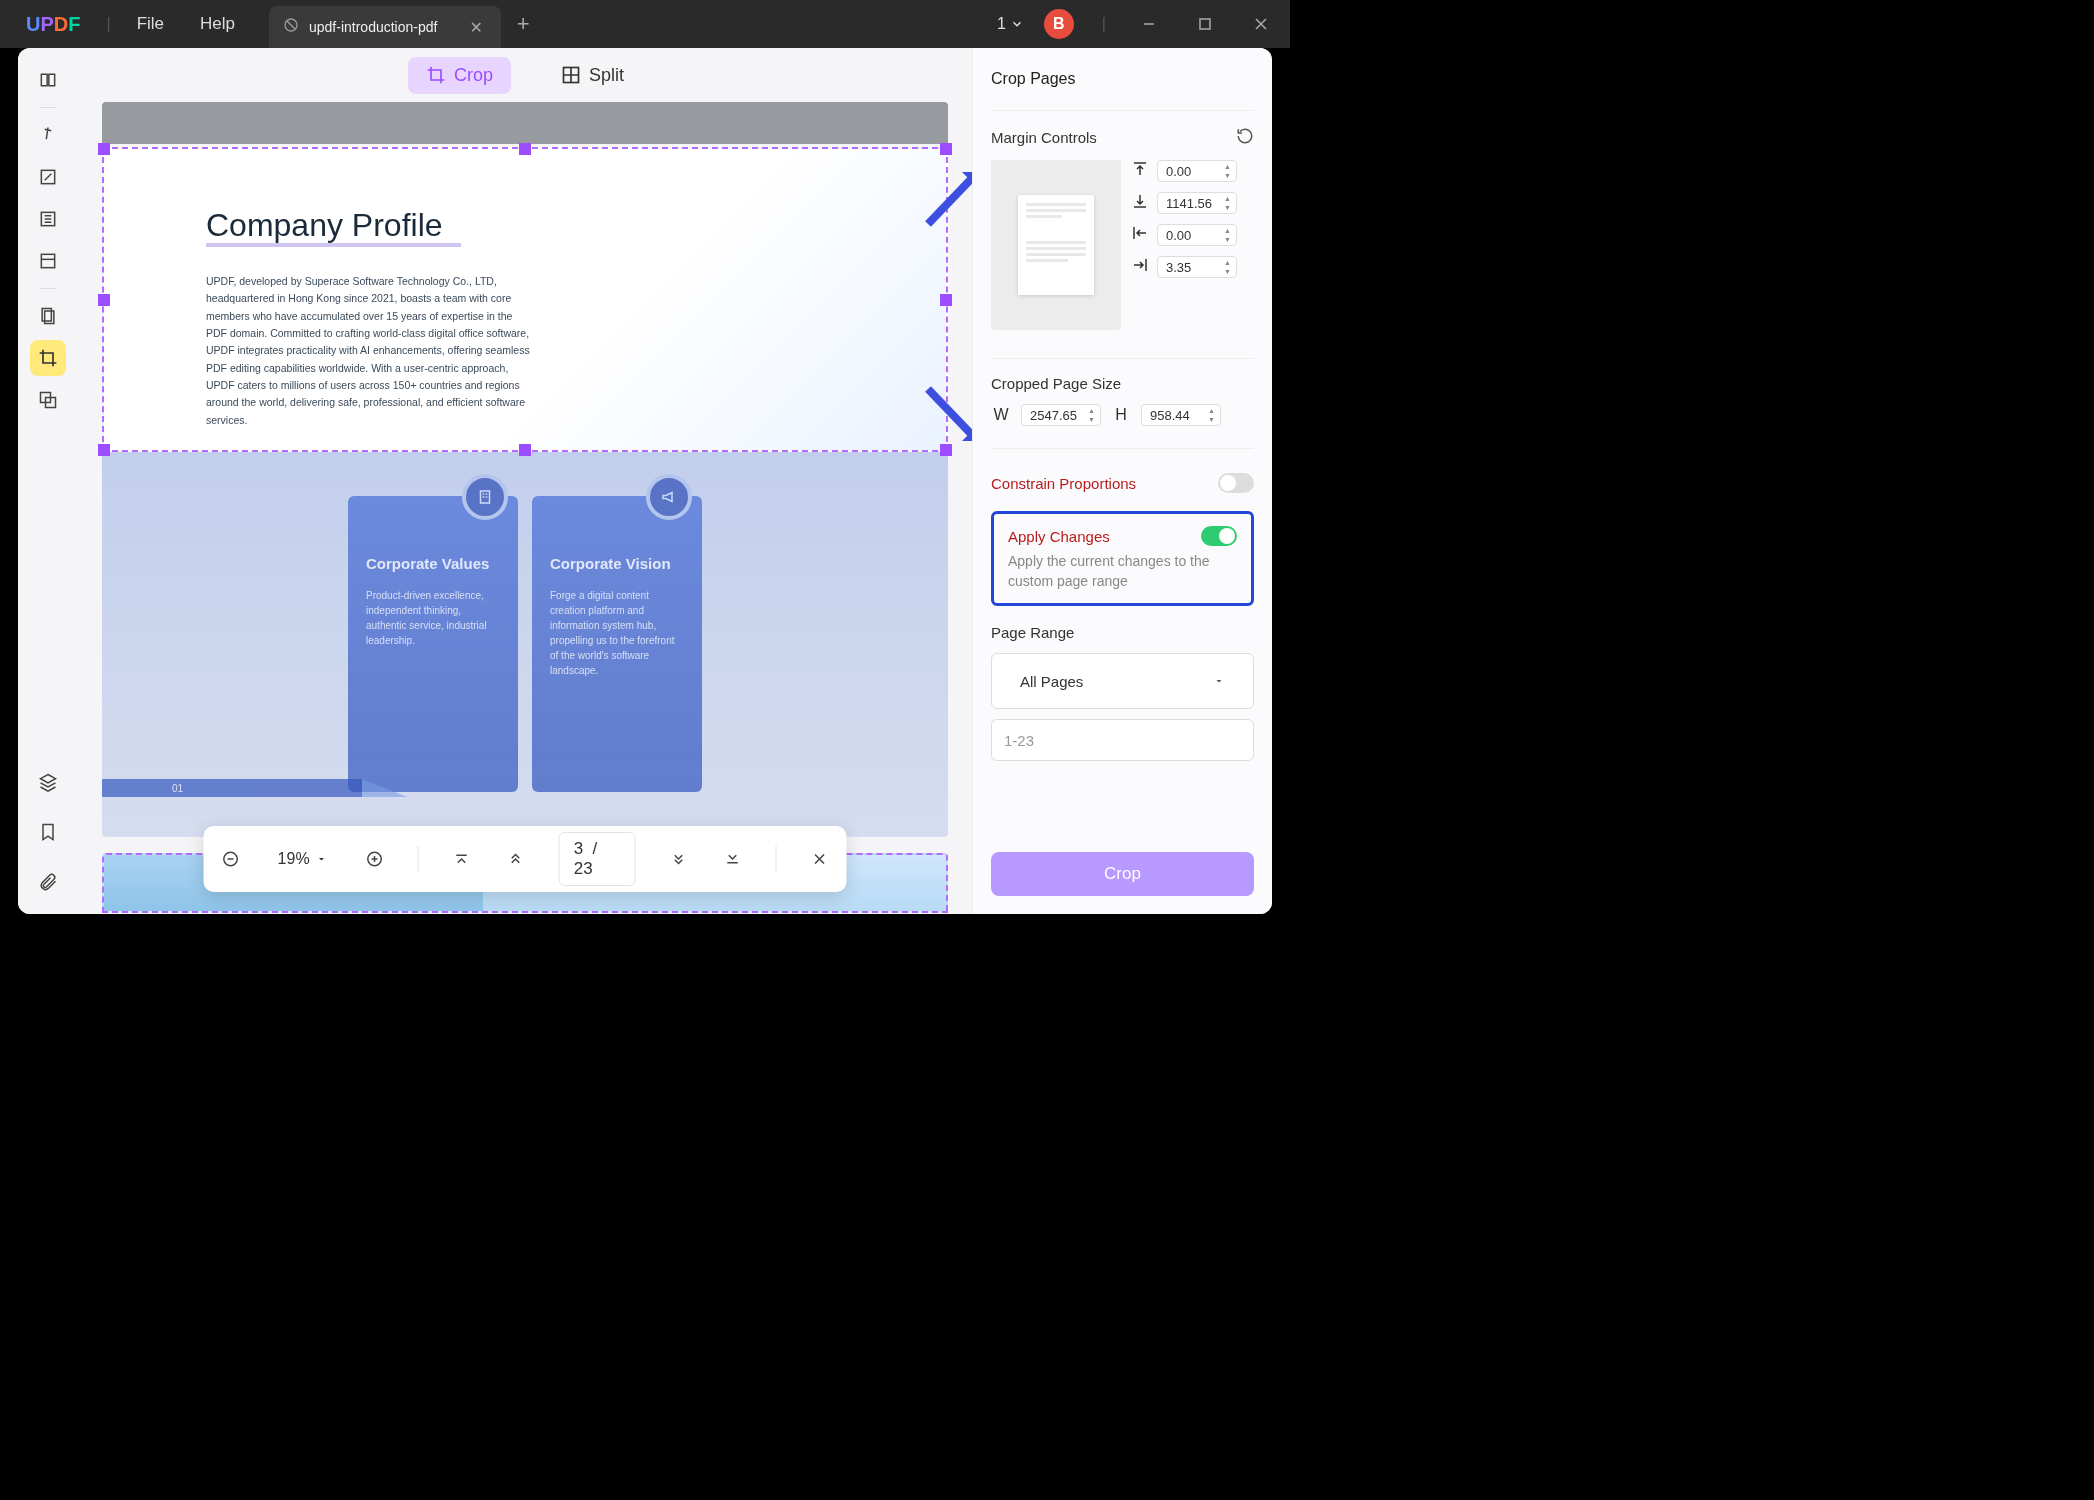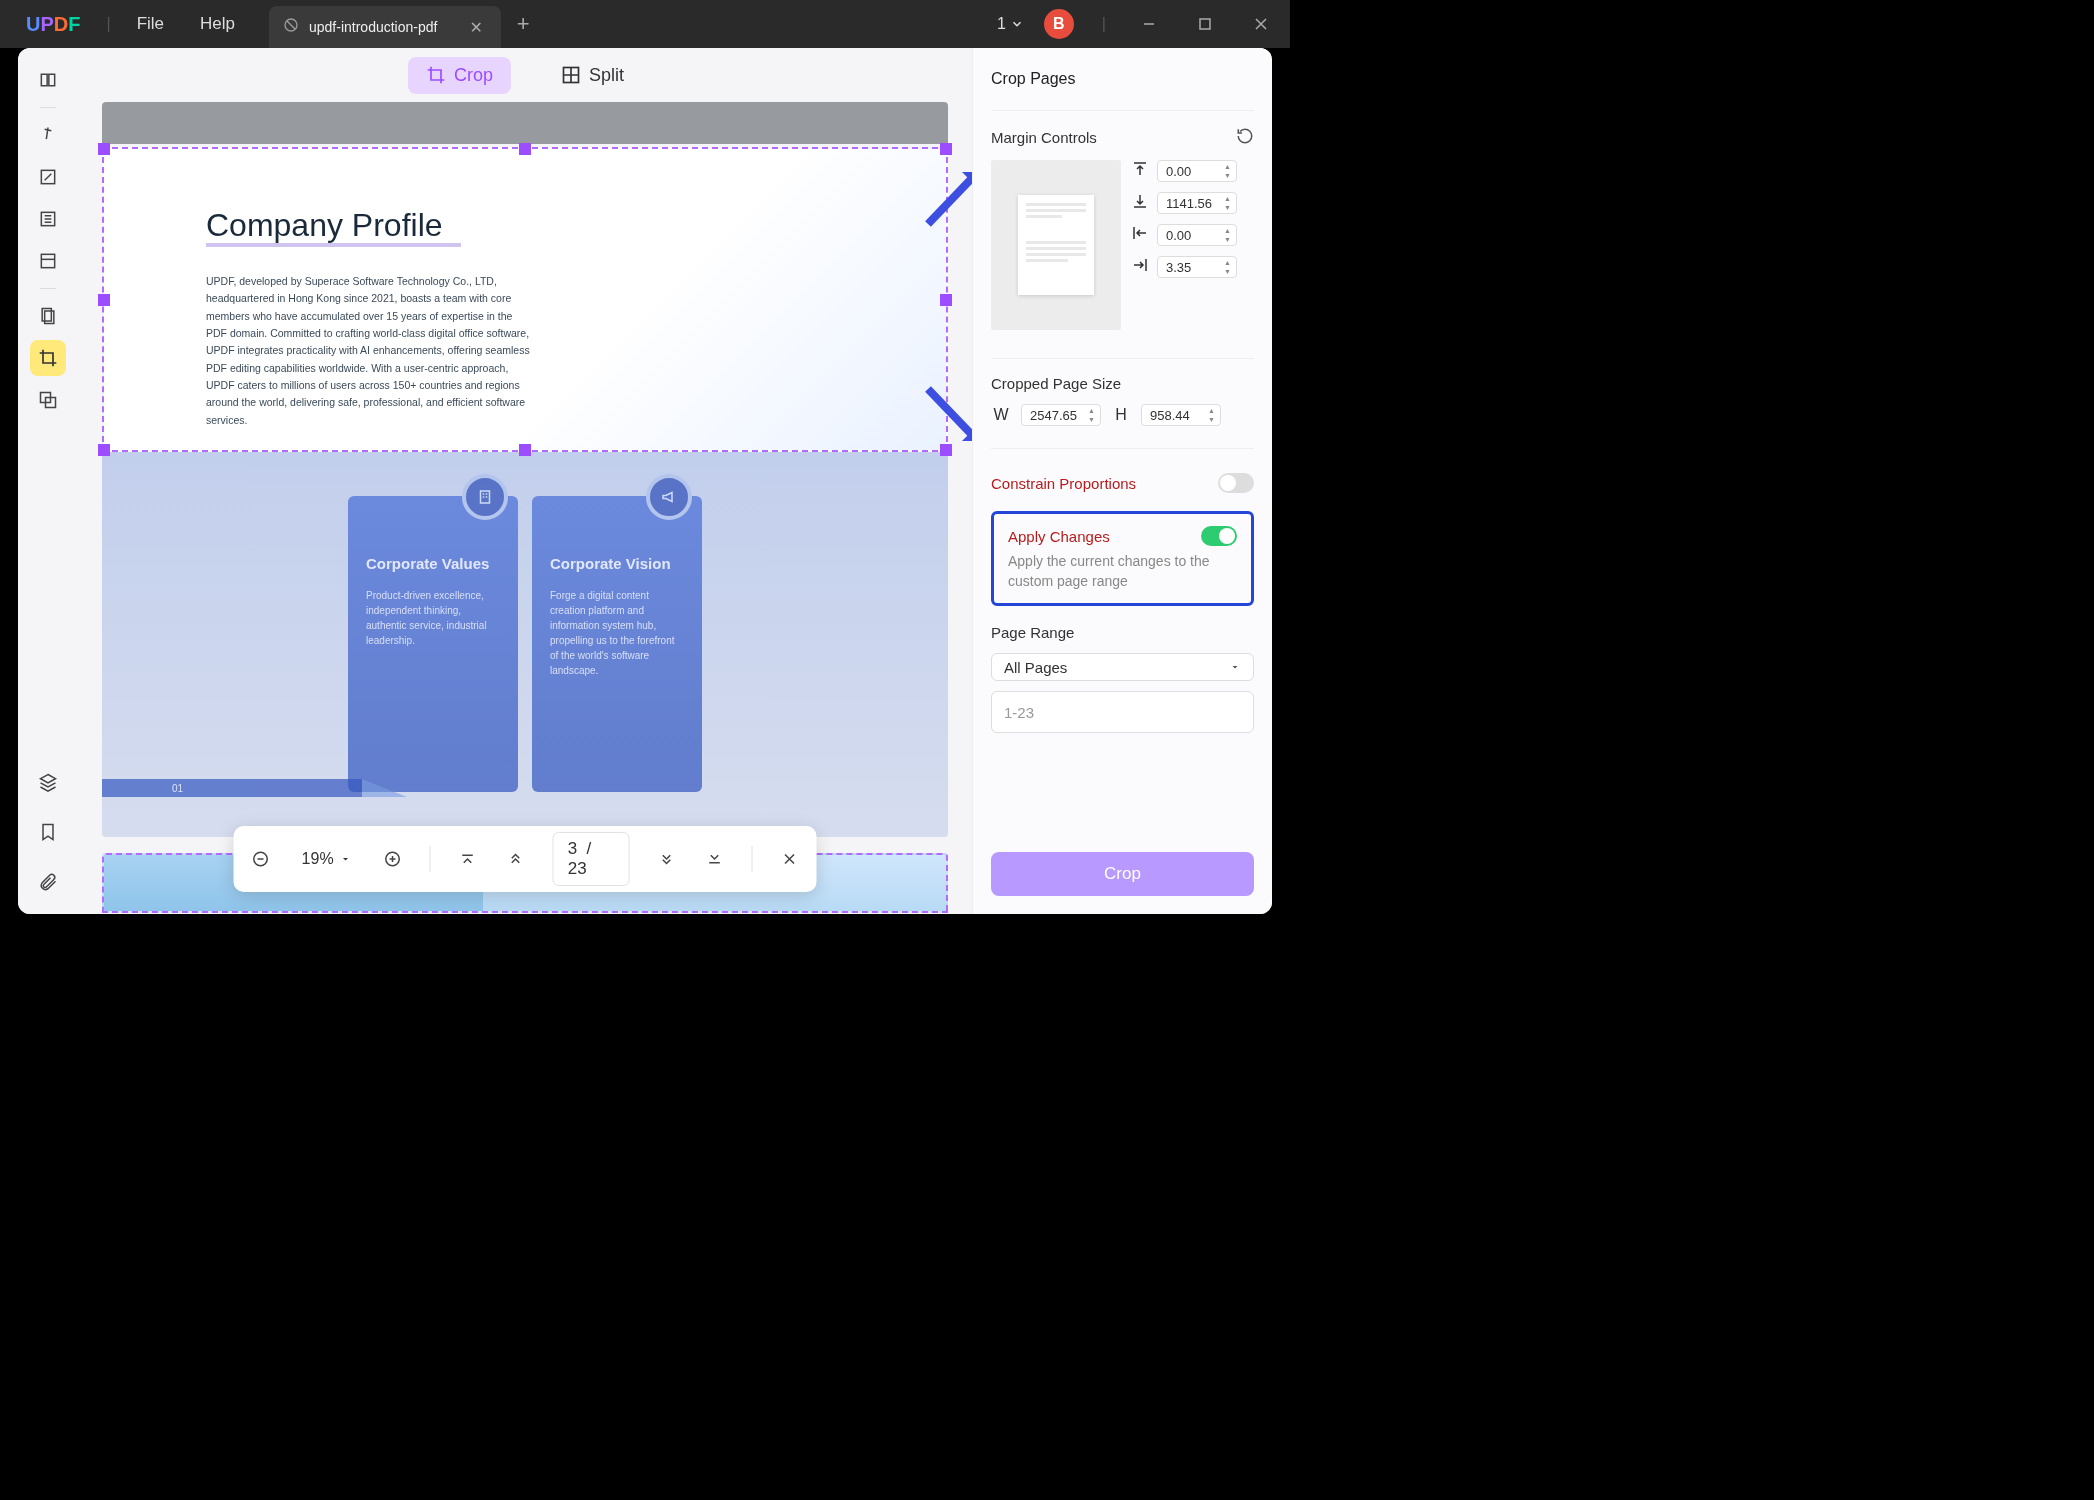--- a/index.html
+++ b/index.html
@@ -66,21 +66,21 @@
 .card-icon svg { width: 18px; height: 18px; stroke: #cfe0ff; fill: none; stroke-width: 2; }
 .card-title { font-size: 15px; font-weight: 600; margin-bottom: 14px; line-height: 1.3; }
 .card-body { font-size: 10px; line-height: 1.5; opacity: .9; }
 .footer-bar { position: absolute; bottom: 40px; left: 0; width: 260px; height: 18px; background: #3659c0; opacity: .7; display: flex; align-items: center; padding-left: 70px; color: #dce6ff; font-size: 10px; }
 .footer-tri { position: absolute; bottom: 40px; left: 260px; width: 0; height: 0; border-left: 45px solid rgba(120,155,225,.6); border-top: 18px solid transparent; }
 
 .page-next { position: relative; height: 60px; margin-top: 16px; background: linear-gradient(180deg, #cfe6fb 0%, #b8daf5 100%); border: 2px dashed #b56aff; border-radius: 4px 4px 0 0; }
 .page-next::after { content: ""; position: absolute; left: 0; top: 0; width: 45%; height: 100%; background: linear-gradient(180deg, #a8d2f2, #8fc4ea); }
 
 
-.float-tb { position: absolute; bottom: 22px; left: 50%; transform: translateX(-50%); background: #fff; border-radius: 10px; box-shadow: 0 4px 18px rgba(0,0,0,.15); display: flex; align-items: center; padding: 6px 10px; gap: 14px; }
+.float-tb { position: absolute; bottom: 22px; left: 50%; transform: translateX(-50%); background: #fff; border-radius: 10px; box-shadow: 0 4px 18px rgba(0,0,0,.15); display: flex; align-items: center; padding: 6px 10px; gap: 20px; }
 .ft-btn { width: 38px; height: 38px; display: flex; align-items: center; justify-content: center; cursor: pointer; color: #444; border-radius: 6px; }
 .ft-btn svg { width: 18px; height: 18px; }
 .zoom-disp { display: flex; align-items: center; gap: 6px; padding: 0 10px; font-size: 16px; color: #333; cursor: pointer; }
 .page-disp { background: #fff; border: 1px solid #e2e2e2; border-radius: 6px; padding: 6px 14px; font-size: 17px; color: #333; margin: 0 6px; }
 .ft-sep { width: 1px; height: 26px; background: #e2e2e2; margin: 0 6px; }
 
 
 .panel { width: 300px; background: #fbfbfd; border-left: 1px solid #eee; padding: 22px 18px; overflow: hidden; position: relative; }
 .panel h2 { font-size: 16px; font-weight: 500; color: #222; margin-bottom: 22px; }
 .psec-title { font-size: 15px; color: #333; display: flex; align-items: center; justify-content: space-between; margin-bottom: 12px; }
@@ -105,21 +105,21 @@
 
 .toggle-row { display: flex; align-items: center; justify-content: space-between; padding: 8px 0; font-size: 15px; color: #b91c1c; }
 .toggle { width: 36px; height: 20px; border-radius: 10px; background: #ddd; position: relative; cursor: pointer; }
 .toggle.on { background: #2ecc71; }
 .toggle::after { content: ""; position: absolute; width: 16px; height: 16px; background: #fff; border-radius: 50%; top: 2px; left: 2px; transition: .2s; }
 .toggle.on::after { left: 18px; }
 
 .apply-box { border: 3px solid #2346d8; border-radius: 6px; padding: 12px 14px; margin: 10px 0 18px; }
 .apply-desc { font-size: 14px; color: #888; margin-top: 6px; line-height: 1.4; }
 
-.select-box { width: 100%; height: 28px; border: 1px solid #ddd; border-radius: 6px; background: #fff; display: flex; align-items: center; padding: 0 12px; font-size: 15px; color: #333; cursor: pointer; justify-content: space-between; margin-bottom: 10px; gap: 44px; }
+.select-box { width: 100%; height: 56px; border: 1px solid #ddd; border-radius: 6px; background: #fff; display: flex; align-items: center; padding: 0 28px; font-size: 15px; color: #333; cursor: pointer; justify-content: space-between; margin-bottom: 10px; gap: 44px; }
 .range-input { width: 100%; height: 42px; border: 1px solid #ddd; border-radius: 6px; background: #fff; padding: 0 12px; font-size: 15px; color: #999; display: flex; align-items: center; }
 
 .crop-btn { position: absolute; bottom: 18px; left: 18px; right: 18px; height: 44px; background: #b799ff; color: #fff; border-radius: 8px; display: flex; align-items: center; justify-content: center; font-size: 17px; cursor: pointer; }
 
 
 .arrow { position: absolute; color: #3d4fe0; }
 .arrow svg { width: 64px; height: 64px; }
 
 .psep { height: 1px; background: #eee; margin: 4px 0 16px; }
 </style>

